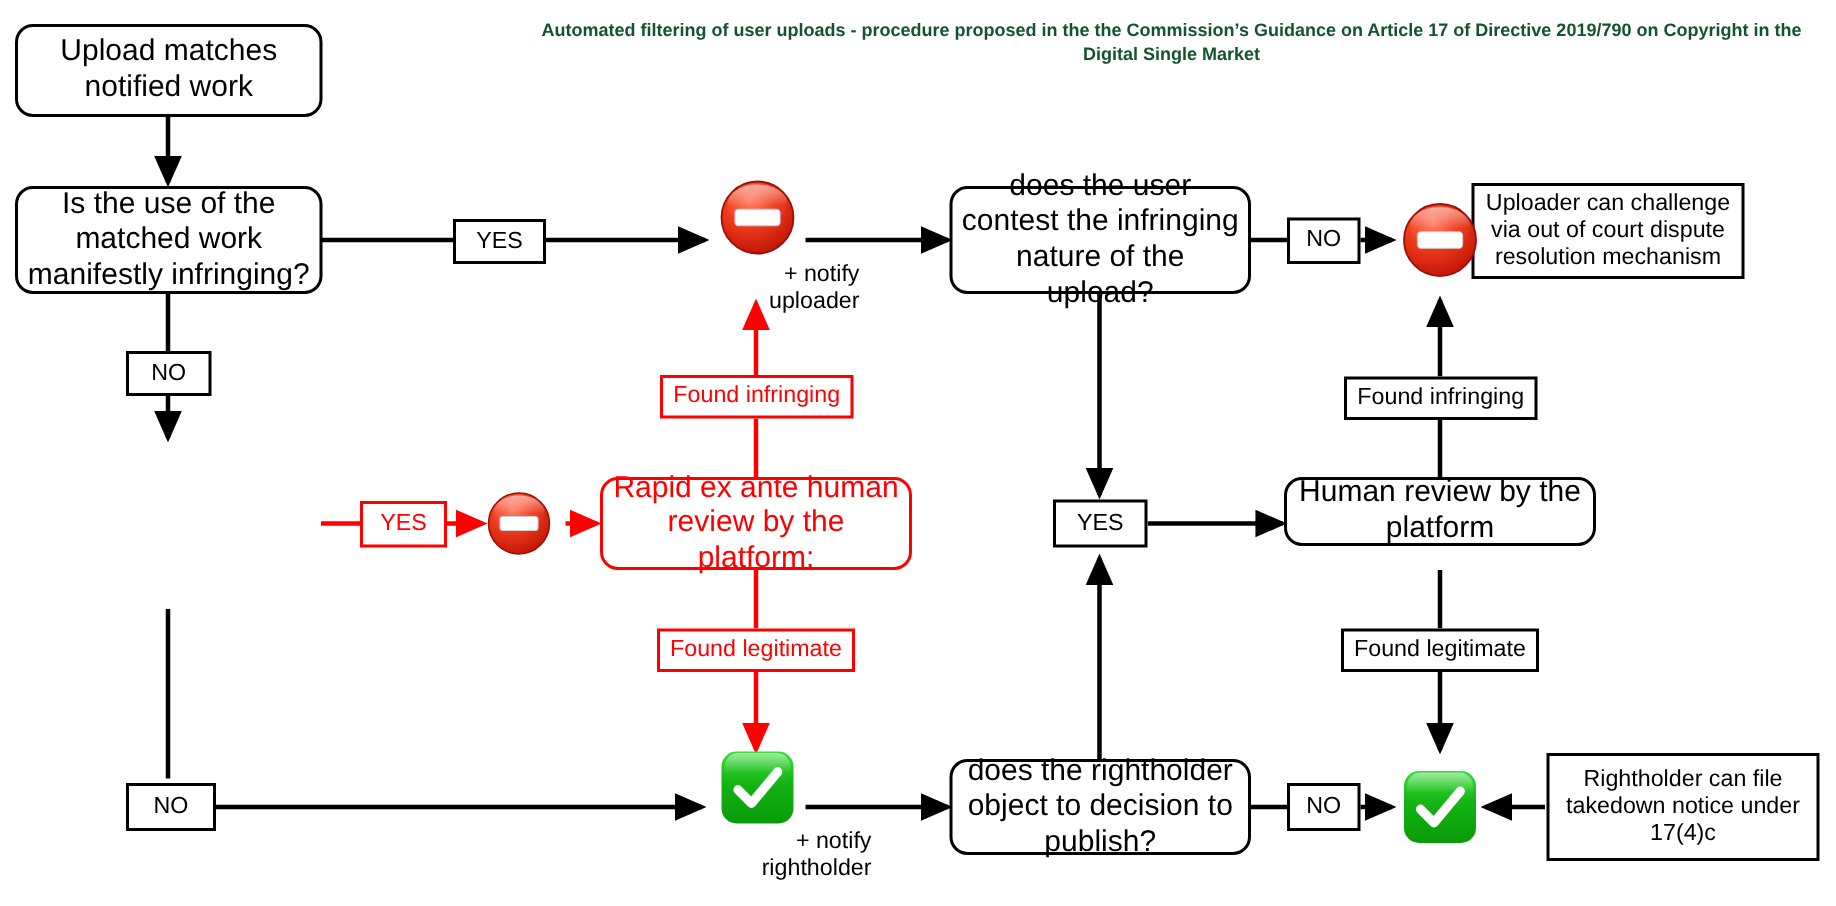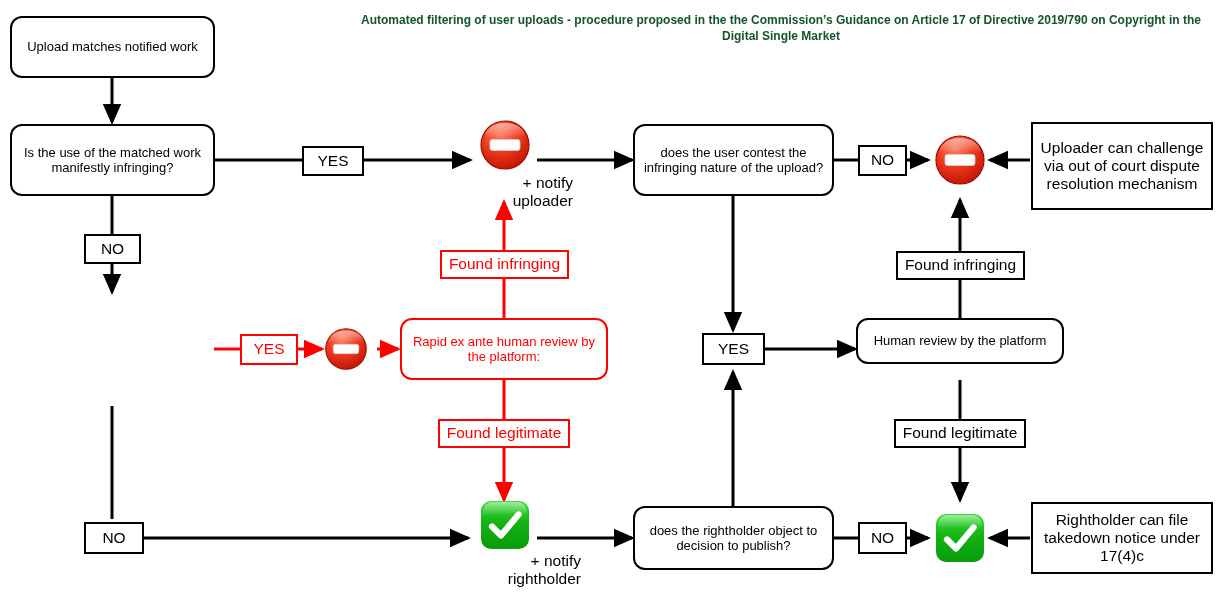--- a/index.html
+++ b/index.html
@@ -4,21 +4,21 @@
 <style>
   html,body{margin:0;padding:0;background:#ffffff;}
   body{font-family:"Liberation Sans",sans-serif;}
   #stage{position:relative;width:1224px;height:604px;background:#fff;overflow:hidden;}
   #svglayer{position:absolute;left:0;top:0;width:1224px;height:604px;}
 
   .node{position:absolute;box-sizing:border-box;display:flex;align-items:center;
         justify-content:center;text-align:center;line-height:1.18;}
 
   
-  .rbox{border:2.5px solid #000;border-radius:12px;background:#fff;color:#000;font-size:13px;padding:20px 6px;text-align:center;}
+  .rbox{border:2.5px solid #000;border-radius:12px;background:#fff;color:#000;font-size:20px;padding:20px 6px;text-align:center;}
   .rbox.red{border-color:#ff0000;color:#ff0000;}
 
   
   .sbox{border:2.5px solid #000;background:#fff;color:#000;font-size:15.5px;padding:1px 4px;}
   .sbox.red{border-color:#ff0000;color:#ff0000;}
 
   .title{position:absolute;font-weight:bold;font-size:12px;color:#14532d;text-align:center;
          line-height:1.35;}
 
   .caption{position:absolute;font-size:15.5px;color:#000;text-align:right;line-height:1.18;}
@@ -109,21 +109,21 @@
 
 
   <div class="node rbox" style="left:633px;top:124px;width:201px;height:72px;">does the user contest the infringing nature of the upload?</div>
 
   <div class="node rbox red" style="left:400px;top:318px;width:208px;height:62px;">Rapid ex ante human review by the platform:</div>
 
   <div class="node rbox" style="left:856px;top:318px;width:208px;height:46px;">Human review by the platform</div>
 
   <div class="node rbox" style="left:633px;top:506px;width:201px;height:64px;">does the rightholder object to decision to publish?</div>
 
-  <div class="node sbox" style="left:1031px;top:122px;width:182px;height:88px;">Uploader can challenge via out of court dispute resolution mechanism</div>
+  <div class="node sbox" style="left:981px;top:122px;width:182px;height:64px;">Uploader can challenge via out of court dispute resolution mechanism</div>
 
   <div class="node sbox" style="left:1031px;top:502px;width:182px;height:72px;">Rightholder can file takedown notice under 17(4)c</div>
 
   <div class="node sbox" style="left:302px;top:146px;width:62px;height:30px;">YES</div>
 
   <div class="node sbox" style="left:84px;top:234px;width:57px;height:30px;">NO</div>
 
   <div class="node sbox red" style="left:240px;top:334px;width:58px;height:31px;">YES</div>
 
   <div class="node sbox" style="left:84px;top:522px;width:60px;height:32px;">NO</div>

